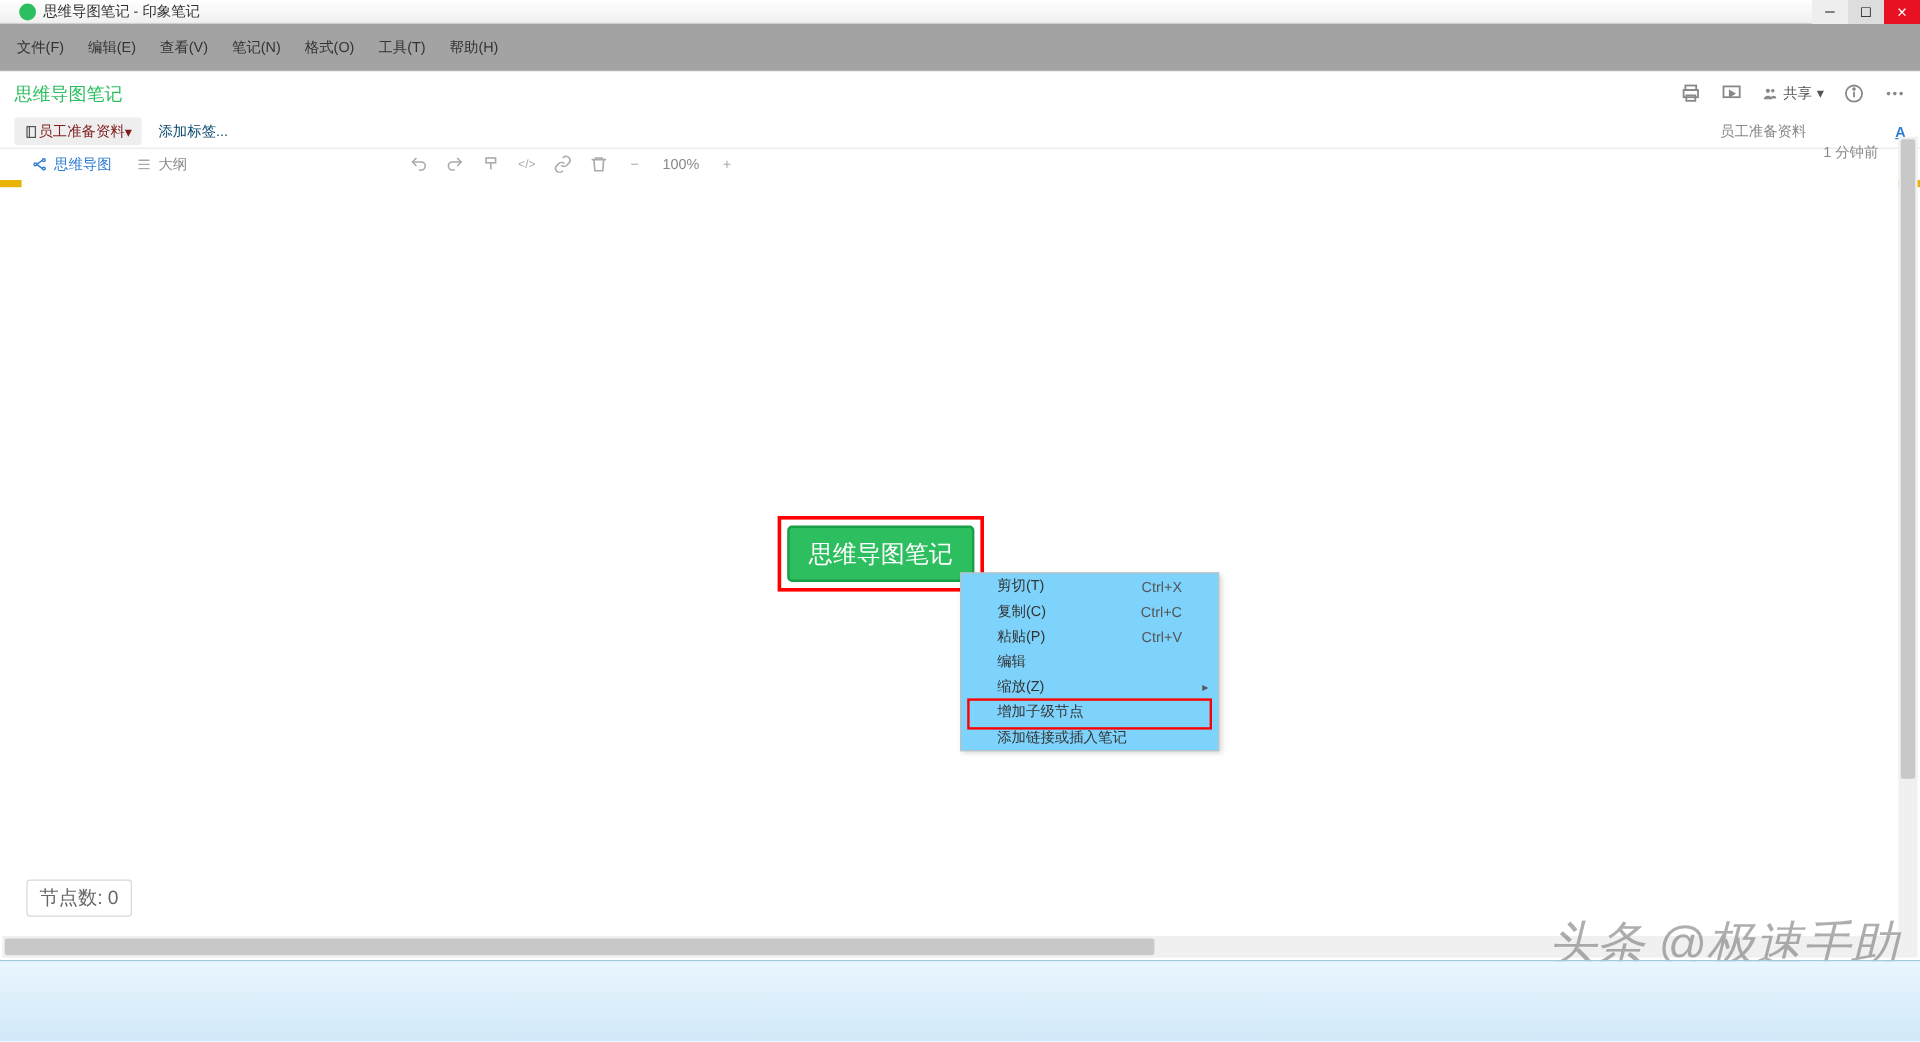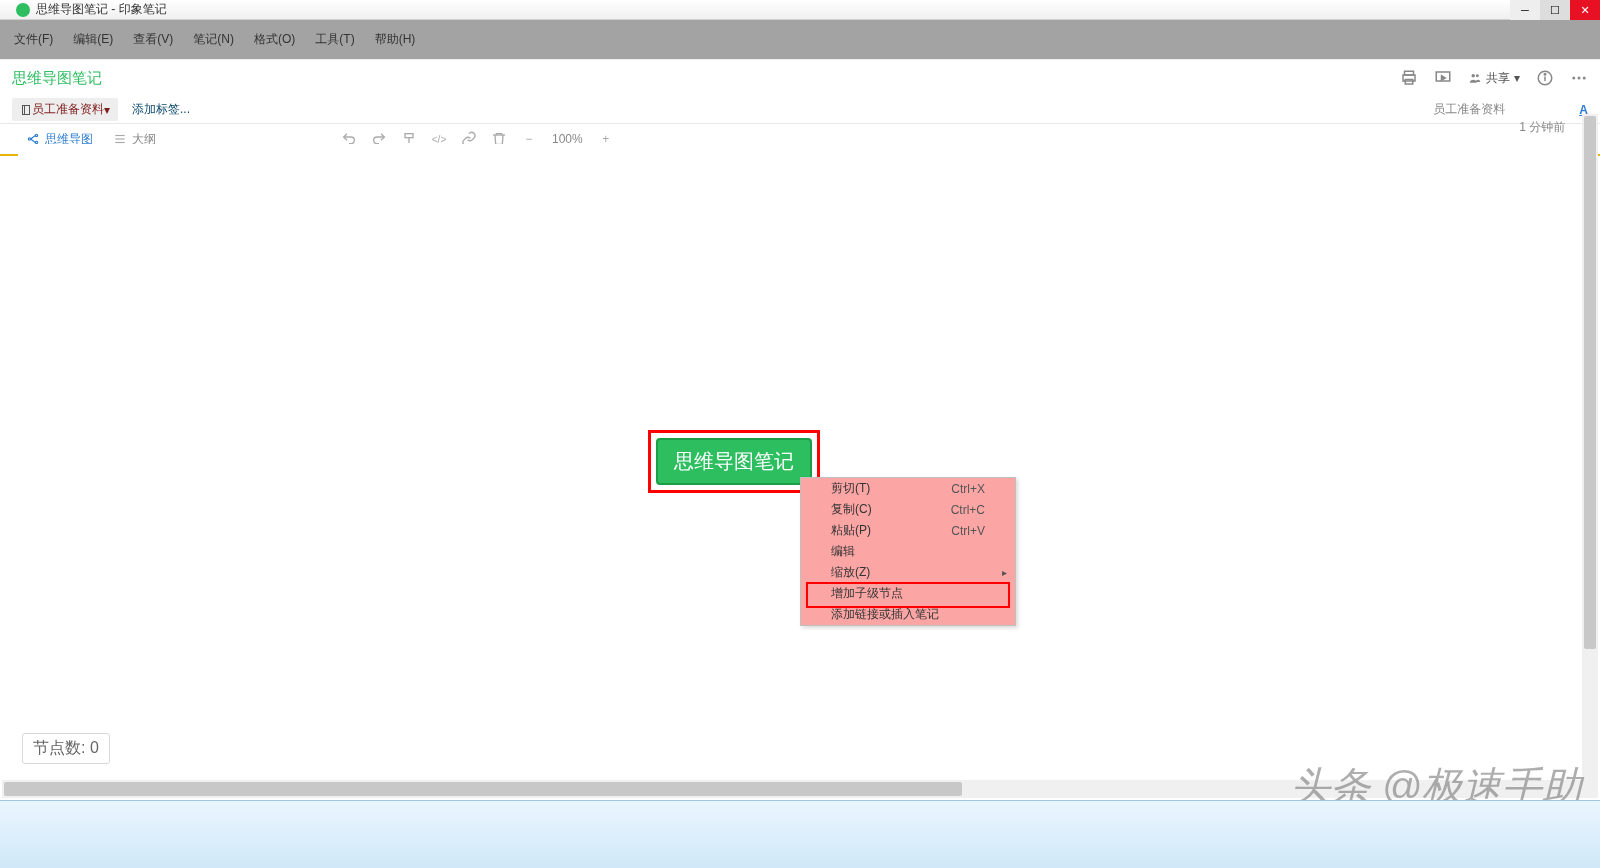--- a/index.html
+++ b/index.html
@@ -30,38 +30,38 @@
     .notebook-row { height: 28px; display: flex; align-items: center; justify-content: space-between; padding: 0 12px; font-size: 12px; border-bottom: 1px solid #e8e8e8; }
     .notebook-row-left { display: flex; align-items: center; gap: 14px; }
     .notebook-select { background: #eee; padding: 3px 8px; border-radius: 2px; color: #7f1d1d; cursor: pointer; display: flex; align-items: center; gap: 0; }
     .add-tag { color: #0c4a6e; }
     .notebook-row-right { display: flex; align-items: center; gap: 14px; color: #888; }
     .history-link { color: #888; }
     .time-link { color: #888; margin-top: 36px; }
     .format-a { color: #2d7dd2; text-decoration: underline; font-weight: bold; }
     
     
-    .toolbar { height: 32px; display: flex; align-items: center; padding: 0 18px; gap: 4px; font-size: 12px; border-bottom: 2px solid #eab308; }
+    .toolbar { height: 32px; display: flex; align-items: center; padding: 0 18px; gap: 4px; font-size: 12px; border-bottom: 6px solid #eab308; }
     .tab-btn { display: flex; align-items: center; gap: 5px; padding: 3px 8px; cursor: pointer; color: #888; }
     .tab-btn.active { color: #2d7dd2; }
     .tab-icon { display: inline-flex; }
     .tool-sep { width: 20px; }
     .tool-icon { width: 26px; height: 26px; display: flex; align-items: center; justify-content: center; color: #aaa; cursor: pointer; }
     .zoom-level { color: #888; padding: 0 6px; }
     
     
     .canvas { position: absolute; top: 144px; left: 18px; right: 18px; bottom: 80px; background: #fff; }
     
     
     .node-highlight { position: absolute; left: 648px; top: 430px; border: 3px solid #ff0000; padding: 5px; }
     .mind-node { background: #2dbe60; color: #fff; border: 2px solid #1a9e48; border-radius: 4px; padding: 8px 16px; font-size: 20px; font-weight: 500; cursor: pointer; }
     .node-handle { position: absolute; right: -10px; bottom: -8px; width: 12px; height: 12px; background: #fff; border: 1px solid #aaa; }
     
     
-    .context-menu { position: absolute; left: 800px; top: 477px; width: 216px; background: #fca5a5; border: 1px solid #c0c0c0; box-shadow: 2px 2px 4px rgba(0,0,0,0.15); font-size: 12px; }
+    .context-menu { position: absolute; left: 800px; top: 477px; width: 216px; background: #7dd3fc; border: 1px solid #c0c0c0; box-shadow: 2px 2px 4px rgba(0,0,0,0.15); font-size: 12px; }
     .ctx-item { height: 21px; display: flex; align-items: center; justify-content: space-between; padding: 0 30px 0 30px; color: #333; cursor: pointer; position: relative; }
     .ctx-item.sub::after { content: "▸"; color: #555; position: absolute; right: 8px; font-size: 10px; }
     .ctx-shortcut { color: #555; }
     .ctx-highlight { position: absolute; left: 806px; top: 582px; width: 204px; height: 26px; border: 2px solid #ff0000; pointer-events: none; }
     
     
     .node-count { position: absolute; left: 22px; bottom: 104px; background: #fff; border: 1px solid #d8d8d8; border-radius: 3px; padding: 4px 10px; font-size: 16px; color: #666; }
     
     
     .scroll-h { position: absolute; bottom: 70px; left: 2px; right: 2px; height: 18px; background: #f0f0f0; display: flex; }

